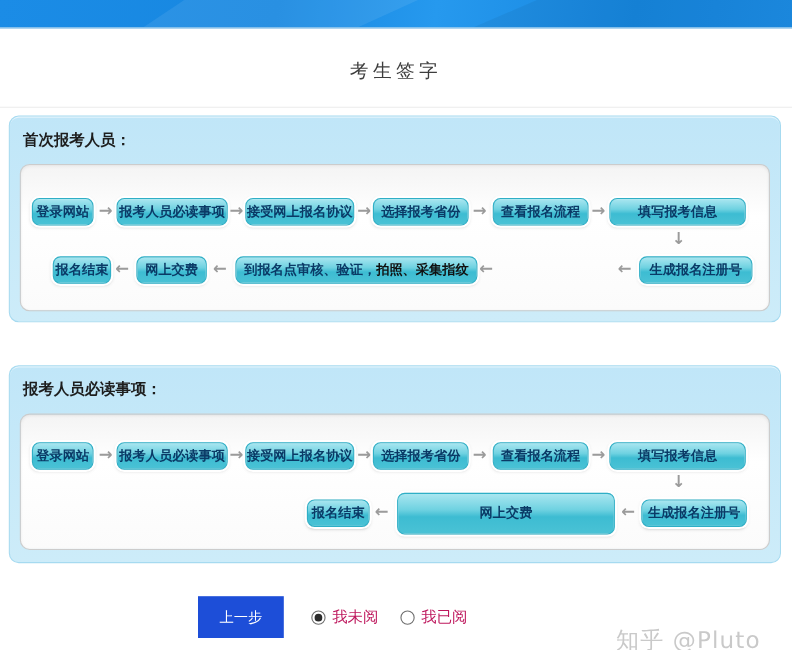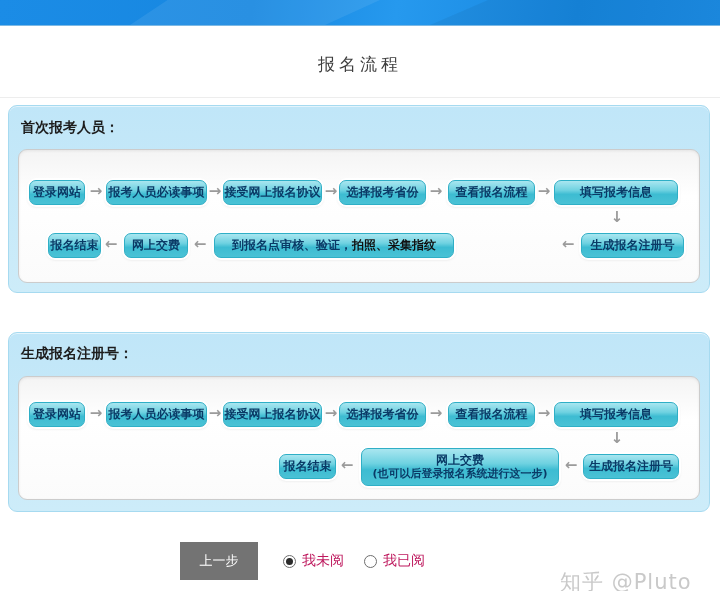--- a/index.html
+++ b/index.html
@@ -66,21 +66,21 @@
   }
   .node .sub { font-size:11px; font-weight:bold; }
   .node .bold-black { color:#101010; }
   .arrow {
     position:absolute; width:18px; text-align:center;
     color:#9b9b9b; font-size:15px; font-weight:bold; line-height:1;
   }
   
   .btn {
     position:absolute; top:542px; width:78px; height:38px;
-    background:#737373; color:#ffffff; border:none; border-radius:0;
+    background:#1d4ed8; color:#ffffff; border:none; border-radius:0;
     font-size:13px; font-family:"DejaVu Sans","Liberation Sans",sans-serif; cursor:pointer;
   }
   .btn-prev { left:180px; }
   .btn-next { left:438px; }
   .radio-group {
     position:absolute; left:283px; top:542px; height:38px;
     display:flex; align-items:center; gap:20px;
   }
   .radio-option { display:flex; align-items:center; gap:6px; cursor:pointer; }
   .radio-circle {
@@ -99,21 +99,21 @@
 </head>
 <body>
 
 <div class="stage">
 
   <div class="topbar">
     <div class="shape1"></div>
     <div class="shape2"></div>
   </div>
 
-  <div class="page-title">报名流程</div>
+  <div class="page-title">考生签字</div>
   <div class="header-rule"></div>
 
   <div class="panel panel-1">
     <div class="panel-title">首次报考人员：</div>
     <div class="flow-area">
 
       <div class="node" style="left:10px; top:30px; width:56px;">登录网站</div>
       <div class="arrow" style="left:68px; top:34px;">→</div>
       <div class="node" style="left:87px; top:30px; width:101px;">报考人员必读事项</div>
       <div class="arrow" style="left:187px; top:34px;">→</div>
@@ -123,54 +123,53 @@
       <div class="arrow" style="left:408px; top:34px;">→</div>
       <div class="node" style="left:429px; top:30px; width:87px;">查看报名流程</div>
       <div class="arrow" style="left:516px; top:34px;">→</div>
       <div class="node" style="left:535px; top:30px; width:124px;">填写报考信息</div>
 
       <div class="arrow" style="left:589px; top:60px;">↓</div>
 
       <div class="node" style="left:562px; top:83px; width:103px;">生成报名注册号</div>
       <div class="arrow" style="left:540px; top:87px;">←</div>
       <div class="arrow" style="left:414px; top:87px;">←</div>
-      <div class="node" style="left:195px; top:83px; width:240px;">
+      <div class="node" style="left:195px; top:83px; width:220px;">
         <span><span>到报名点审核、验证，</span><span class="bold-black">拍照、采集指纹</span></span>
       </div>
       <div class="arrow" style="left:172px; top:87px;">←</div>
       <div class="node" style="left:105px; top:83px; width:64px;">网上交费</div>
       <div class="arrow" style="left:83px; top:87px;">←</div>
       <div class="node" style="left:29px; top:83px; width:53px;">报名结束</div>
 
     </div>
   </div>
 
   <div class="panel panel-2">
-    <div class="panel-title">生成报名注册号：</div>
+    <div class="panel-title">报考人员必读事项：</div>
     <div class="flow-area">
 
       <div class="node" style="left:10px; top:25px; width:56px;">登录网站</div>
       <div class="arrow" style="left:68px; top:29px;">→</div>
       <div class="node" style="left:87px; top:25px; width:101px;">报考人员必读事项</div>
       <div class="arrow" style="left:187px; top:29px;">→</div>
       <div class="node" style="left:204px; top:25px; width:99px;">接受网上报名协议</div>
       <div class="arrow" style="left:303px; top:29px;">→</div>
       <div class="node" style="left:320px; top:25px; width:87px;">选择报考省份</div>
       <div class="arrow" style="left:408px; top:29px;">→</div>
       <div class="node" style="left:429px; top:25px; width:87px;">查看报名流程</div>
       <div class="arrow" style="left:516px; top:29px;">→</div>
       <div class="node" style="left:535px; top:25px; width:124px;">填写报考信息</div>
 
       <div class="arrow" style="left:589px; top:54px;">↓</div>
 
       <div class="node" style="left:564px; top:77px; width:96px;">生成报名注册号</div>
       <div class="arrow" style="left:543px; top:81px;">←</div>
       <div class="node" style="left:342px; top:71px; width:198px; height:38px;">
         <span>网上交费</span>
-        <span class="sub">(也可以后登录报名系统进行这一步)</span>
       </div>
       <div class="arrow" style="left:319px; top:81px;">←</div>
       <div class="node" style="left:260px; top:77px; width:57px;">报名结束</div>
 
     </div>
   </div>
 
   <button class="btn btn-prev">上一步</button>
 
   <div class="radio-group">

